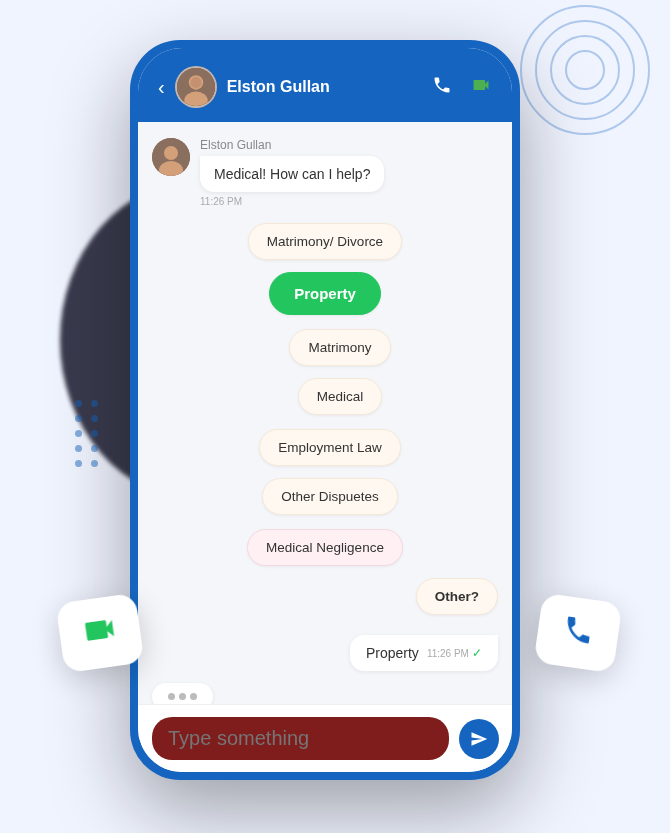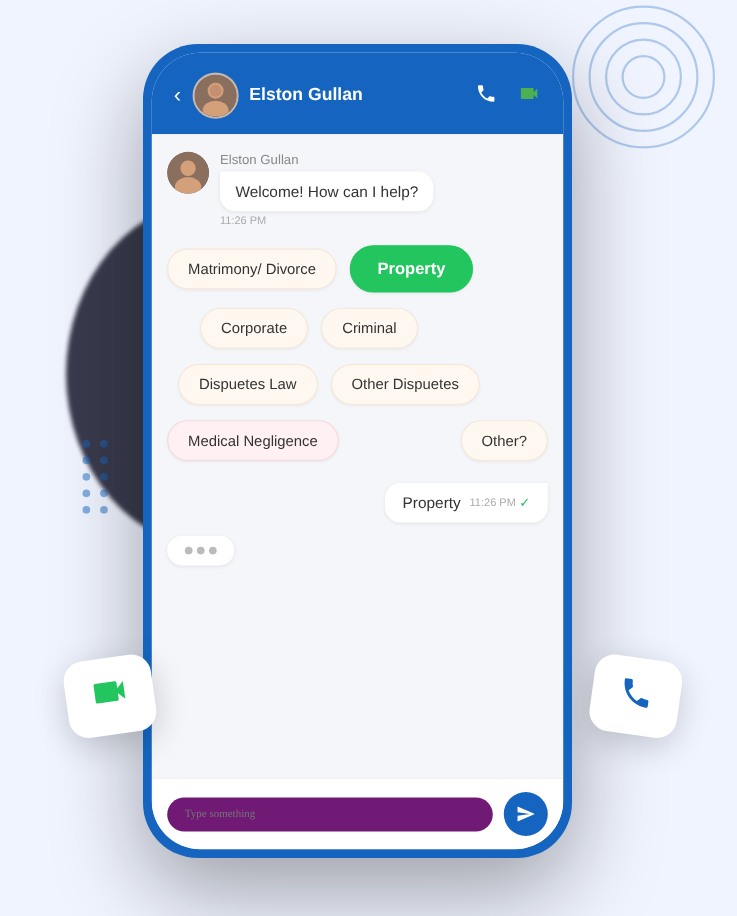--- a/index.html
+++ b/index.html
@@ -173,20 +173,21 @@
       padding: 8px 14px 12px;
       display: flex;
       flex-direction: column;
       gap: 14px;
     }
 
     .options-row {
       display: flex;
       gap: 12px;
       align-items: center;
+      flex-direction: column;
     }
 
     .option-pill {
       background: #fff8f0;
       border: 1.5px solid #f5e8d8;
       border-radius: 30px;
       padding: 10px 18px;
       font-size: 13.5px;
       color: #333;
       white-space: nowrap;
@@ -276,28 +277,27 @@
       padding: 12px 14px;
       display: flex;
       align-items: center;
       gap: 10px;
       border-top: 1px solid #eee;
       flex-shrink: 0;
     }
 
     .text-input {
       flex: 1;
-      background: #701a75;
+      background: #7f1d1d;
       border: none;
       border-radius: 20px;
       padding: 10px 16px;
-      font-size: 10px;
+      font-size: 20px;
       color: #999;
       outline: none;
-      font-family: Liberation Serif, serif;
     }
 
     .send-btn {
       width: 40px;
       height: 40px;
       background: #1565C0;
       border-radius: 50%;
       display: flex;
       align-items: center;
       justify-content: center;
@@ -452,60 +452,60 @@
           <div class="msg-avatar">
             <svg viewBox="0 0 38 38" width="38" height="38">
               <rect width="38" height="38" rx="19" fill="#8B6F5E"></rect>
               <circle cx="19" cy="15" r="7" fill="#D4A07A"></circle>
               <ellipse cx="19" cy="32" rx="12" ry="9" fill="#D4A07A"></ellipse>
             </svg>
           </div>
           <div class="msg-content">
             <span class="msg-sender">Elston Gullan</span>
             <div class="msg-bubble">
-              <span>Welcome! How can I help?</span>
+              <span>Medical! How can I help?</span>
             </div>
             <span class="msg-time">11:26 PM</span>
           </div>
         </div>
 
         <div class="options-area">
 
           <div class="options-row">
             <div class="option-pill">
               <span>Matrimony/ Divorce</span>
             </div>
             <div class="option-pill selected">
               <span>Property</span>
             </div>
           </div>
 
           <div class="options-row" style="padding-left:30px;">
             <div class="option-pill">
-              <span>Corporate</span>
+              <span>Matrimony</span>
             </div>
             <div class="option-pill">
-              <span>Criminal</span>
+              <span>Medical</span>
             </div>
           </div>
 
           <div class="options-row" style="padding-left:10px;">
             <div class="option-pill">
-              <span>Dispuetes Law</span>
+              <span>Employment Law</span>
             </div>
             <div class="option-pill">
               <span>Other Dispuetes</span>
             </div>
           </div>
 
           <div class="options-row">
             <div class="option-pill pink">
               <span>Medical Negligence</span>
             </div>
-            <div class="option-pill" style="margin-left:auto;">
+            <div class="option-pill" style="margin-left:auto;font-weight:bold;">
               <span>Other?</span>
             </div>
           </div>
 
         </div>
 
         <div class="sent-area">
           <div class="sent-bubble">
             <span class="sent-text">Property</span>
             <div class="sent-meta">

